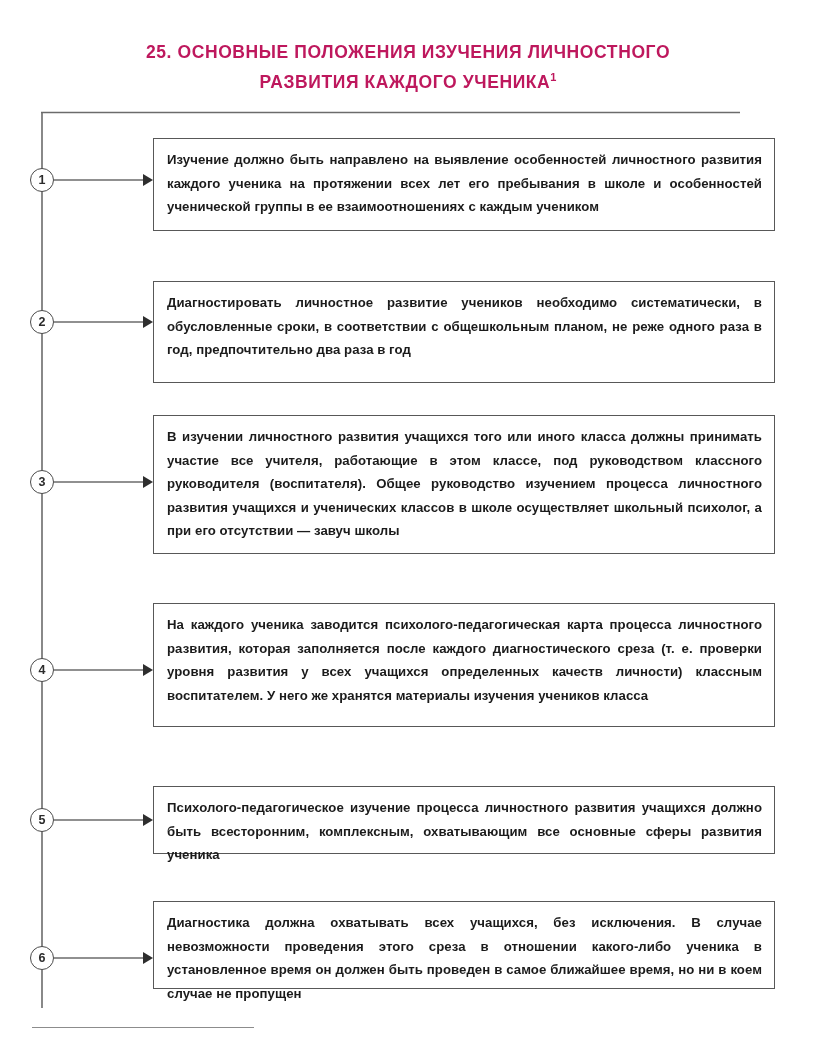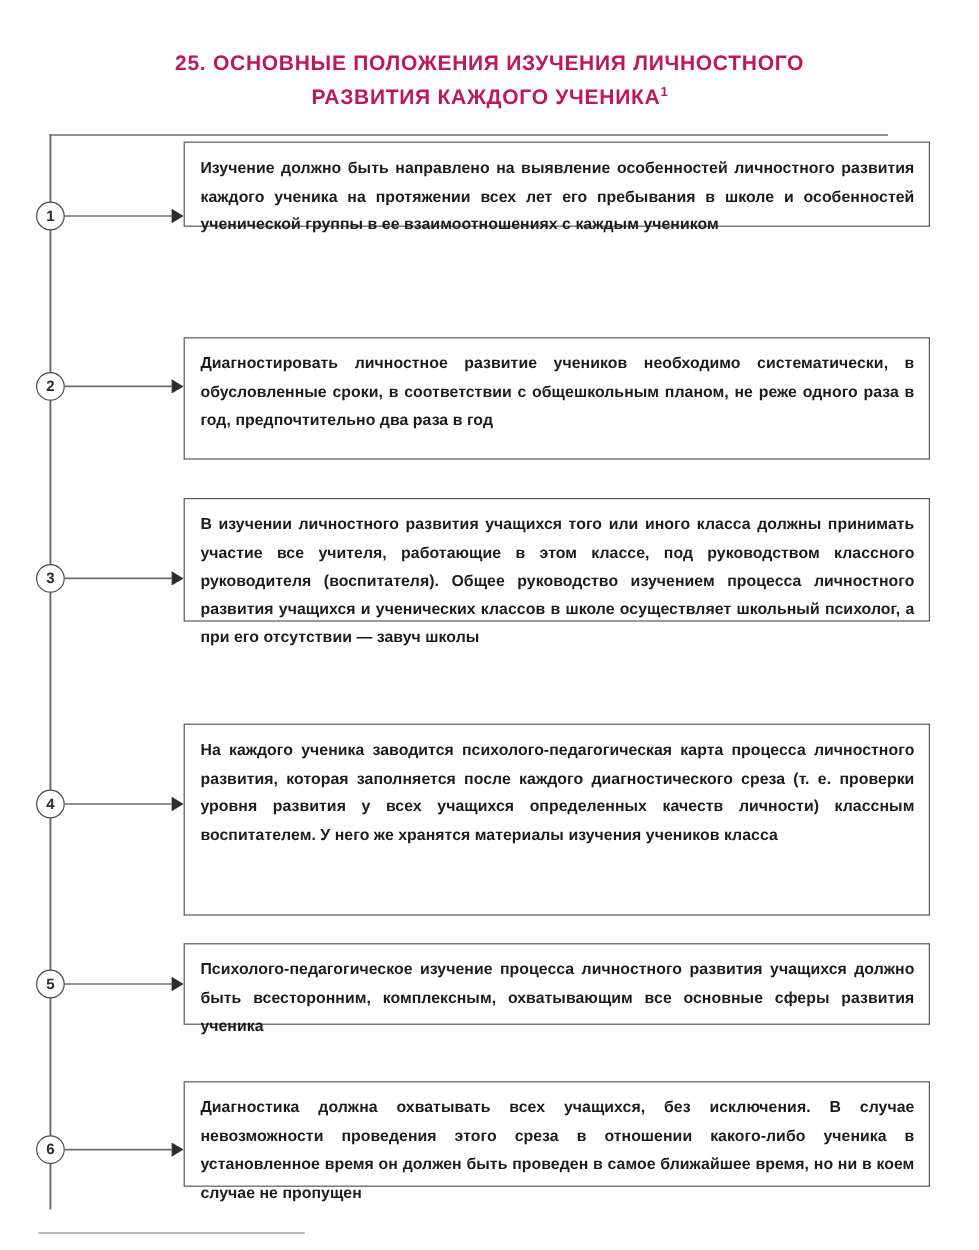--- a/index.html
+++ b/index.html
@@ -146,30 +146,30 @@
     <polygon points="143,952 153,958 143,964" fill="#2e2e2e"></polygon>
   </svg>
 
   <div class="node-marker" style="left:42px; top:180px;">1</div>
   <div class="node-marker" style="left:42px; top:322px;">2</div>
   <div class="node-marker" style="left:42px; top:482px;">3</div>
   <div class="node-marker" style="left:42px; top:670px;">4</div>
   <div class="node-marker" style="left:42px; top:820px;">5</div>
   <div class="node-marker" style="left:42px; top:958px;">6</div>
 
-  <div class="stmt-box" style="top:118px; height:71px;">
+  <div class="stmt-box" style="top:138px; height:93px;">
     <p class="stmt-text">Изучение должно быть направлено на выявление особенностей личностного развития каждого ученика на протяжении всех лет его пребывания в школе и особенностей ученической группы в ее взаимоотношениях с каждым учеником</p>
   </div>
   <div class="stmt-box" style="top:281px; height:102px;">
     <p class="stmt-text">Диагностировать личностное развитие учеников необходимо систематически, в обусловленные сроки, в соответствии с общешкольным планом, не реже одного раза в год, предпочтительно два раза в год</p>
   </div>
-  <div class="stmt-box" style="top:415px; height:103px;">
+  <div class="stmt-box" style="top:415px; height:139px;">
     <p class="stmt-text">В изучении личностного развития учащихся того или иного класса должны принимать участие все  учителя, работающие в этом классе, под руководством классного руководителя (воспитателя). Общее  руководство изучением процесса личностного развития учащихся и ученических классов в  школе осуществляет школьный психолог, а при его отсутствии — завуч школы</p>
   </div>
-  <div class="stmt-box" style="top:603px; height:160px;">
+  <div class="stmt-box" style="top:603px; height:124px;">
     <p class="stmt-text">На каждого ученика заводится психолого-педагогическая карта процесса личностного развития, которая заполняется после каждого диагностического среза (т. е. проверки уровня развития у всех учащихся определенных качеств личности) классным воспитателем. У него же хранятся материалы изучения учеников класса</p>
   </div>
   <div class="stmt-box" style="top:786px; height:68px;">
     <p class="stmt-text">Психолого-педагогическое изучение процесса личностного развития учащихся должно быть всесторонним, комплексным, охватывающим все основные сферы развития ученика</p>
   </div>
   <div class="stmt-box" style="top:901px; height:88px;">
     <p class="stmt-text">Диагностика должна охватывать всех учащихся, без исключения. В случае невозможности проведения этого среза в отношении какого-либо ученика в установленное время он должен быть проведен в самое ближайшее время, но ни в коем случае не пропущен</p>
   </div>
 
 </div>

